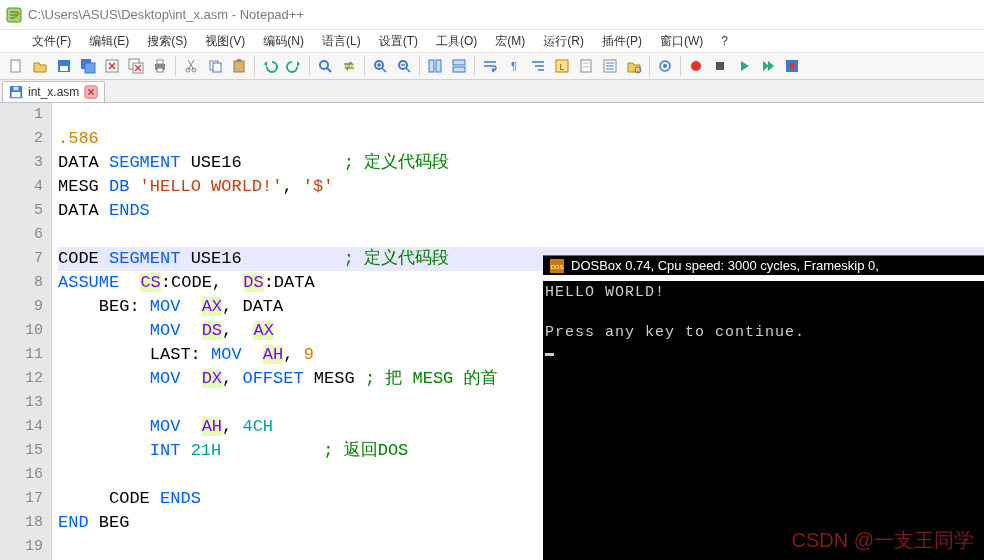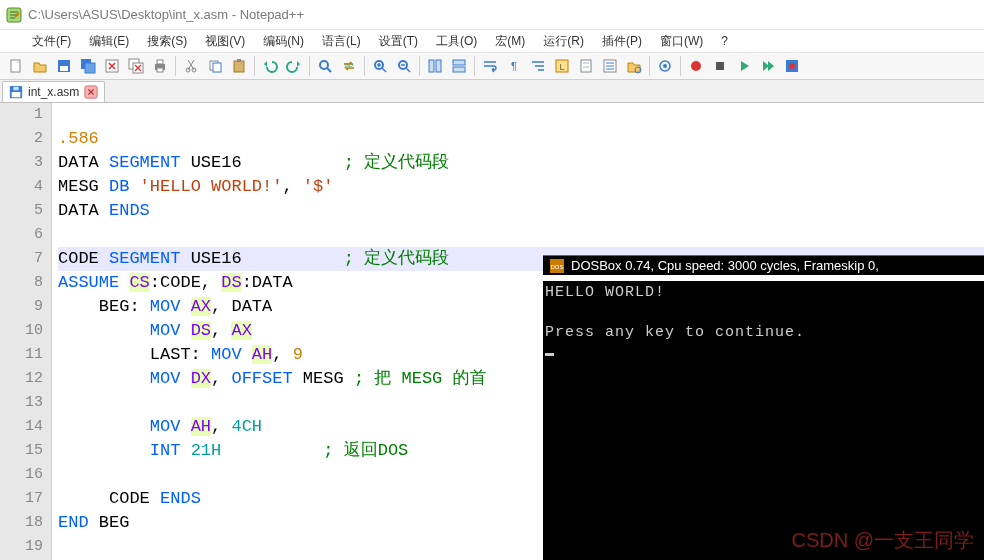--- a/index.html
+++ b/index.html
@@ -60,21 +60,21 @@
   .gutter div { height: 24px; }
   .codearea { flex: 1; padding-left: 6px; position: relative; }
   .codeline { height: 24px; line-height: 24px; white-space: pre; }
   .codeline.hl { background: #e8e8ff; }
   .f-black { color: #000; }
   .f-orange { color: #d18000; }
   .f-blue { color: #0060ff; }
   .f-grey { color: #c2410c; }
   .f-cyan { color: #00a0a0; }
   .f-green { color: #008000; }
-  .f-purple { color: #8000ff; }
+  .f-purple { color: #8000ff; margin-left: 11px; }
   
   .mark { background: #e6ffb0; border-radius: 2px; }
   
   .dosbox {
     position: absolute; left: 543px; top: 255px; width: 441px; height: 305px;
     background: #000; color: #fff;
     font-family: Consolas, "Courier New", monospace; font-size: 14px;
     border-top: 1px solid #666;
   }
   .dosbox .dtitle {

